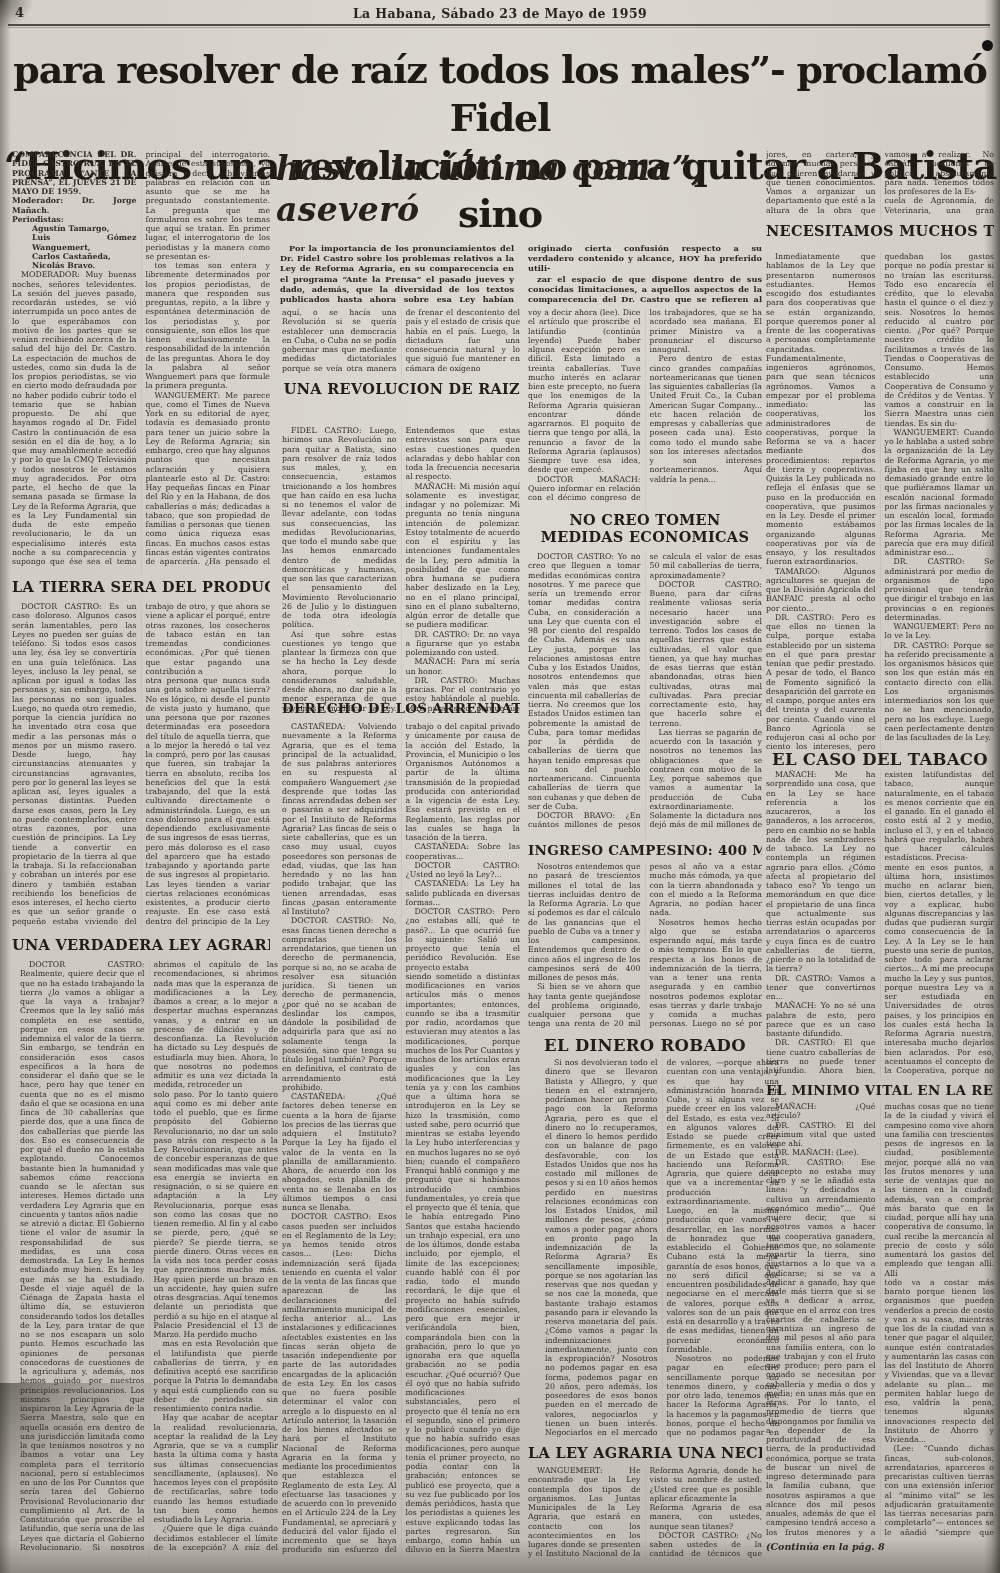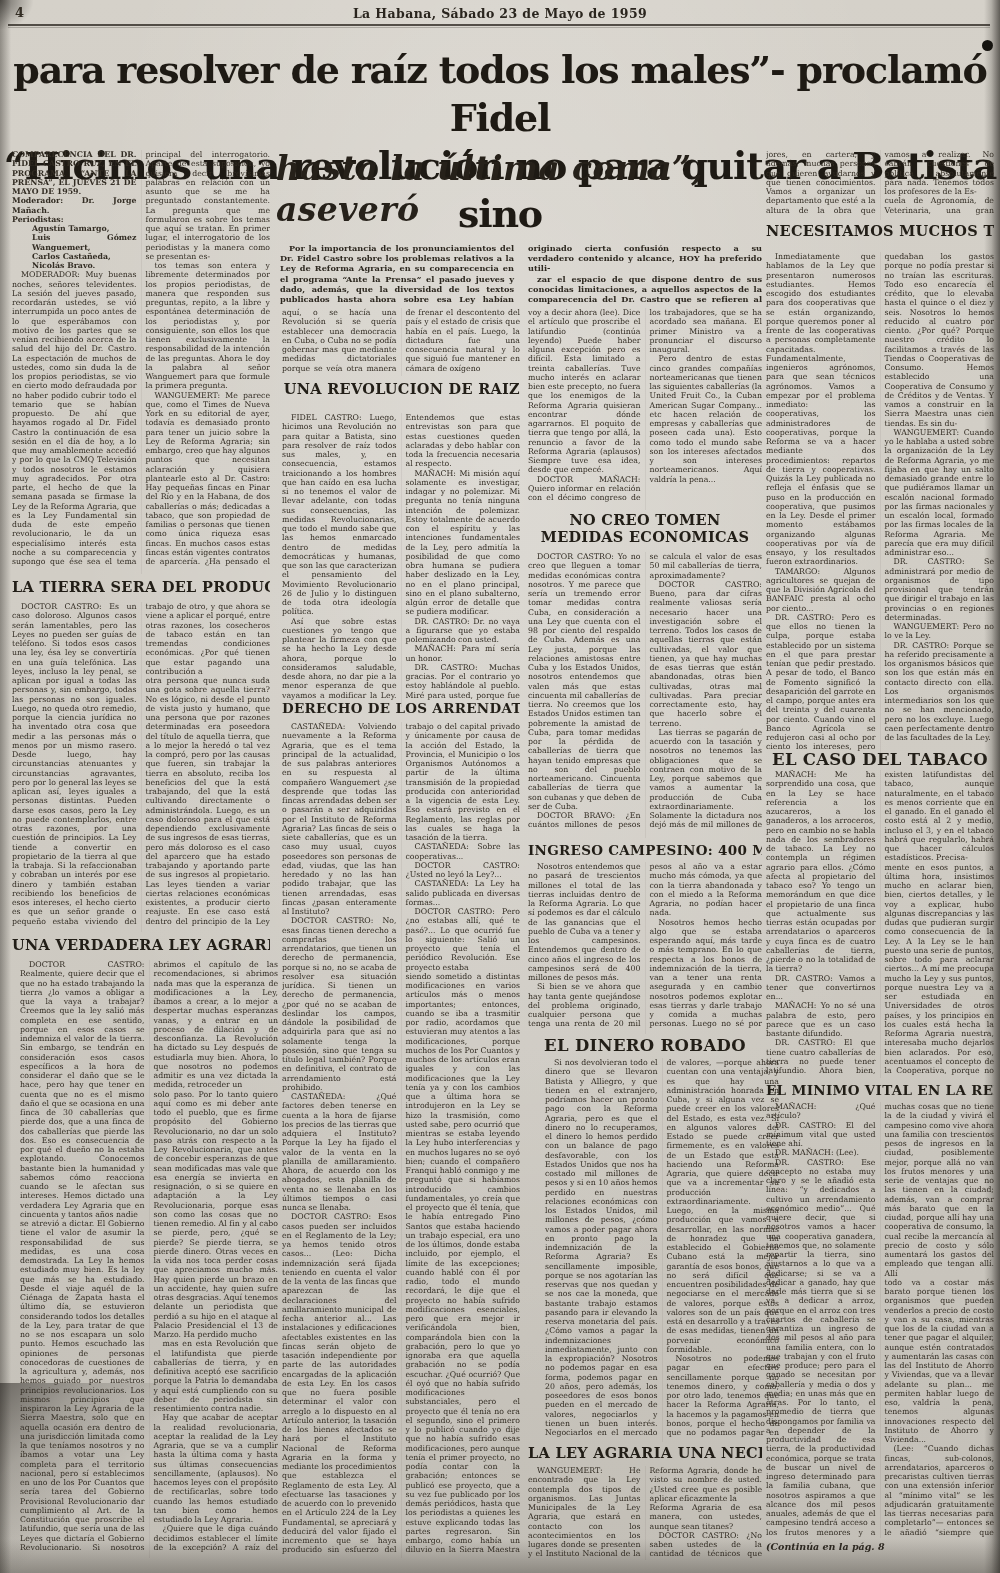--- a/index.html
+++ b/index.html
@@ -47,21 +47,21 @@
     letter-spacing:.3px;color:#221e17;white-space:nowrap;overflow:hidden;}
   .sec.wide{font-size:16.5px;}
   .sec.two{white-space:normal;font-size:14.5px;line-height:16.5px;}
   
   .bL{left:12px;width:258px;}  .bC1{left:282px;width:238px;}
   .bC2{left:528px;width:234px;} .bR{left:766px;width:228px;}
   #Lb1{top:150px;height:424px;} #Lh1{top:578px;left:12px;width:258px;}
   #Lb2{top:602px;height:330px;} #Lh2{top:936px;left:12px;width:258px;}
   #Lb3{top:960px;height:598px;margin-left:8px;}
   #C1b1{top:308px;height:68px;} #C1h1{top:380px;left:282px;width:238px;text-align:right;}
-  #C1b2{top:413px;height:294px;} #C1h2{top:700px;left:282px;width:238px;font-size:13.5px;}
+  #C1b2{top:426px;height:294px;} #C1h2{top:700px;left:282px;width:238px;font-size:13.5px;}
   #C1b3{top:722px;height:836px;}
   #C2b1{top:308px;height:202px;} #C2h1{top:512px;left:528px;width:234px;height:35px;}
   #C2b2{top:552px;height:286px;} #C2h2{top:842px;left:528px;width:234px;font-size:13.5px;}
   #C2b3{top:862px;height:172px;} #C2h3{top:1036px;left:528px;width:234px;}
   #C2b4{top:1058px;height:384px;margin-left:17px;} #C2h4{top:1444px;left:528px;width:234px;}
   #C2b5{top:1466px;height:94px;}
   #Rb1{top:150px;height:70px;}  #Rh1{top:222px;left:766px;width:228px;}
   #Rb2{top:252px;height:504px;} #Rh2{top:750px;left:766px;width:228px;}
   #Rb3{top:770px;height:308px;} #Rh3{top:1082px;left:766px;width:228px;font-size:13.5px;}
   #Rb4{top:1102px;height:436px;}

